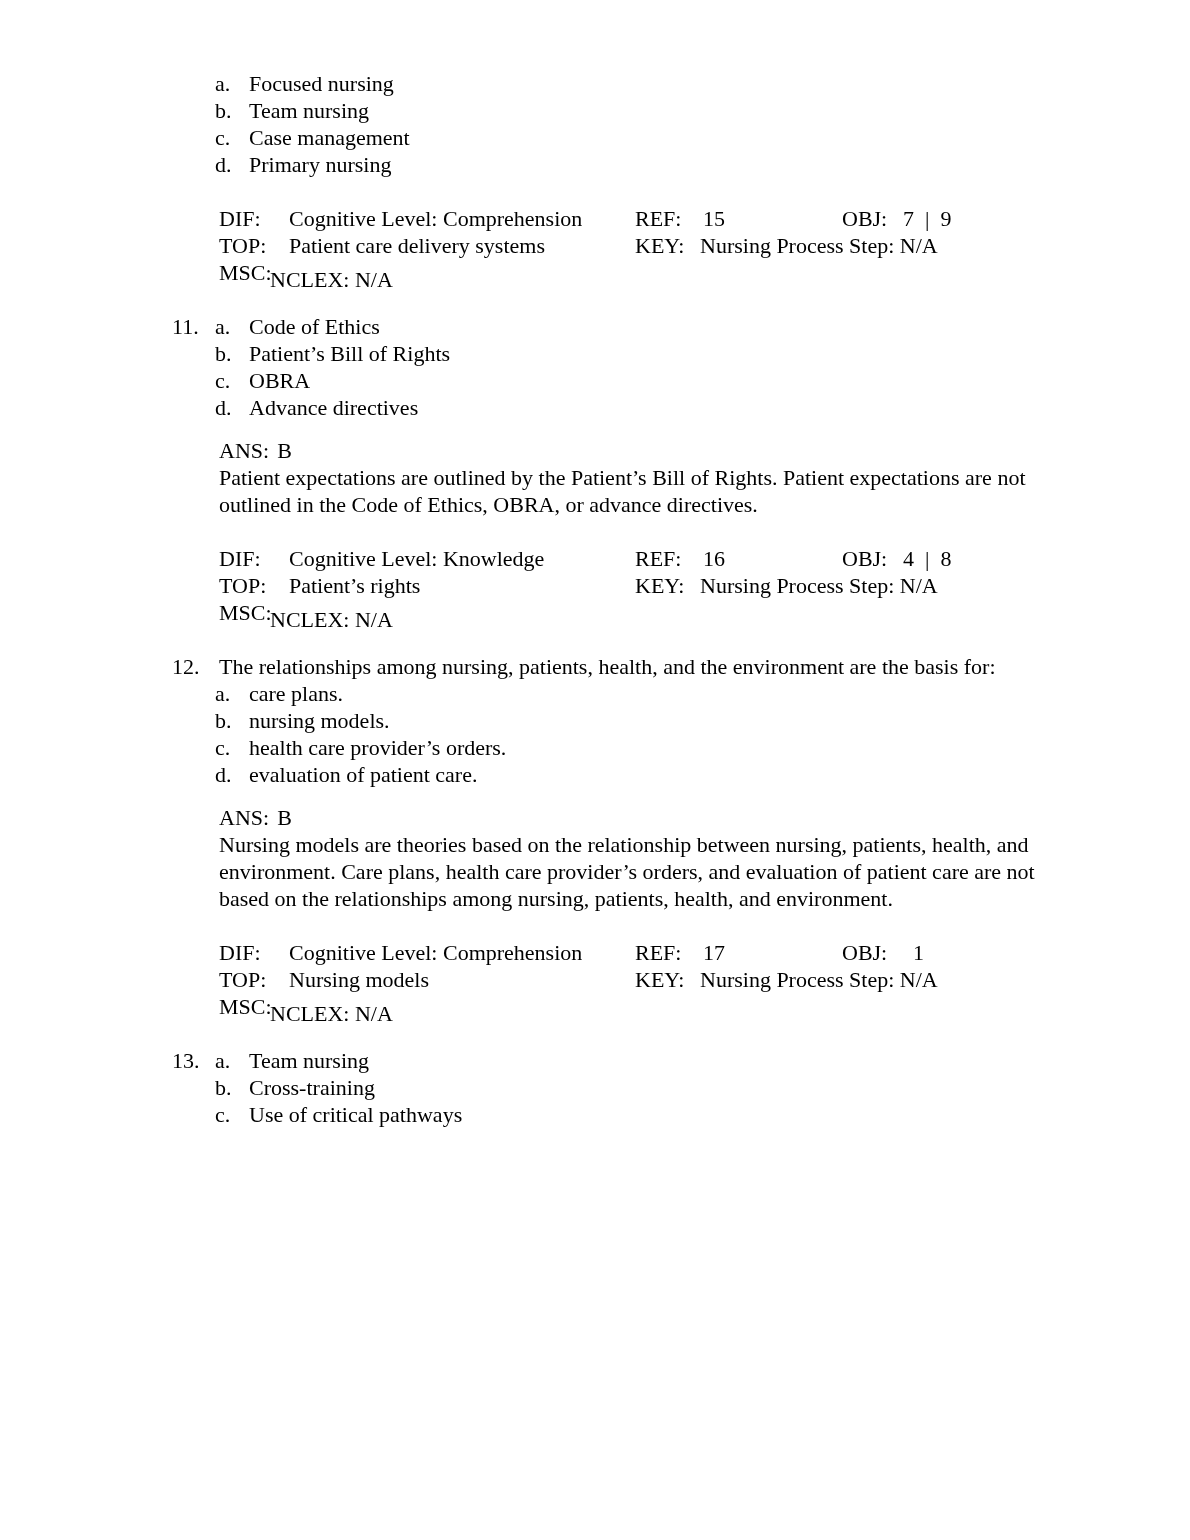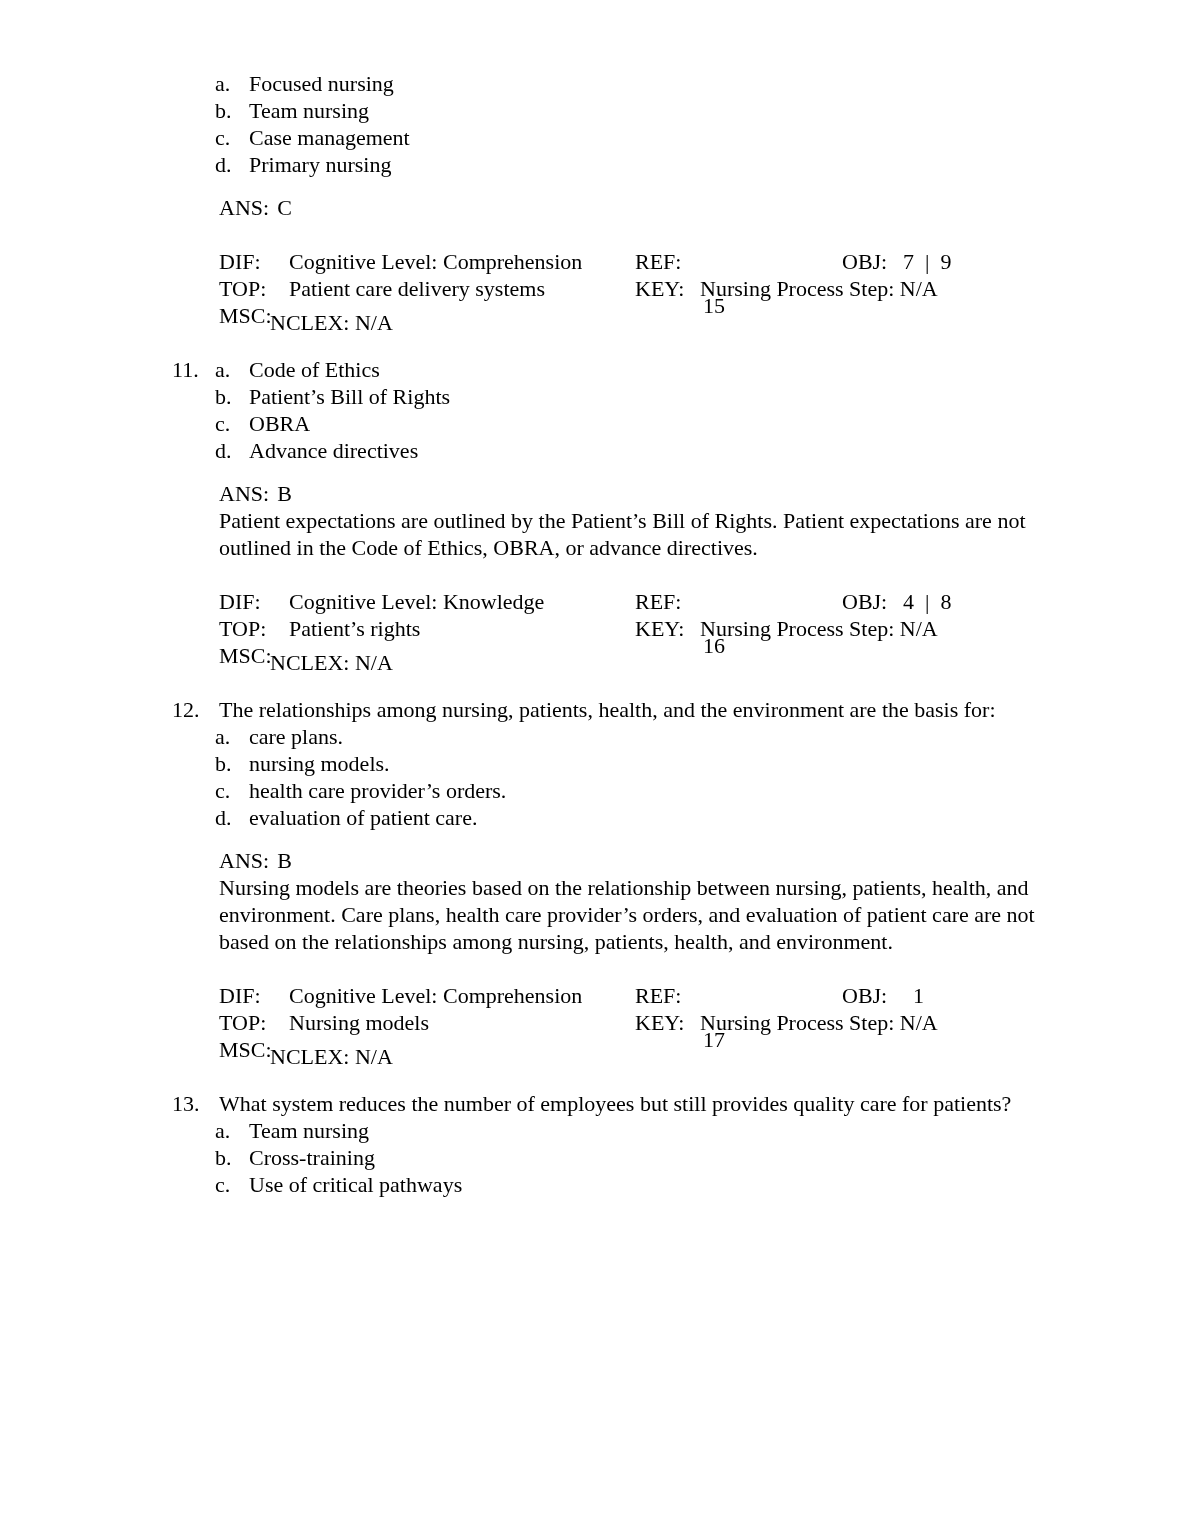--- a/index.html
+++ b/index.html
@@ -91,21 +91,20 @@
       left: 270px;
       margin-top: 7px;
     }
     .ref-label {
       position: absolute;
       left: 635px;
     }
     .ref-value {
       position: absolute;
       left: 703px;
-      margin-top: 44px;
     }
     .key-label {
       position: absolute;
       left: 635px;
     }
     .key-value {
       position: absolute;
       left: 700px;
     }
     .obj-label {
@@ -139,23 +138,20 @@
       <li class="option">
         <span class="opt-letter">c.</span>
         <span>Case management</span>
       </li>
       <li class="option">
         <span class="opt-letter">d.</span>
         <span>Primary nursing</span>
       </li>
     </ul>
     <div class="answer-block">
-      <span class="ans-line">
-        <span>ANS:</span><span class="ans-value">C</span>
-      </span>
     </div>
     <div class="meta">
       <div class="meta-row">
         <span class="meta-label">DIF:</span>
         <span class="meta-value">Cognitive Level: Comprehension</span>
         <span class="ref-label">REF:</span>
         <span class="ref-value">15</span>
         <span class="obj-label">OBJ:</span>
         <span class="obj-value">7  |  9</span>
       </div>
@@ -269,21 +265,20 @@
       <div class="meta-row">
         <span class="meta-label">MSC:</span>
         <span class="msc-value">NCLEX: N/A</span>
       </div>
     </div>
   </section>
 
   <section class="question">
     <div class="q-row">
       <span class="q-num">13.</span>
-      <span class="q-text">What system reduces the number of employees but still provides quality care for patients?</span>
     </div>
     <ul class="options">
       <li class="option">
         <span class="opt-letter">a.</span>
         <span>Team nursing</span>
       </li>
       <li class="option">
         <span class="opt-letter">b.</span>
         <span>Cross-training</span>
       </li>

